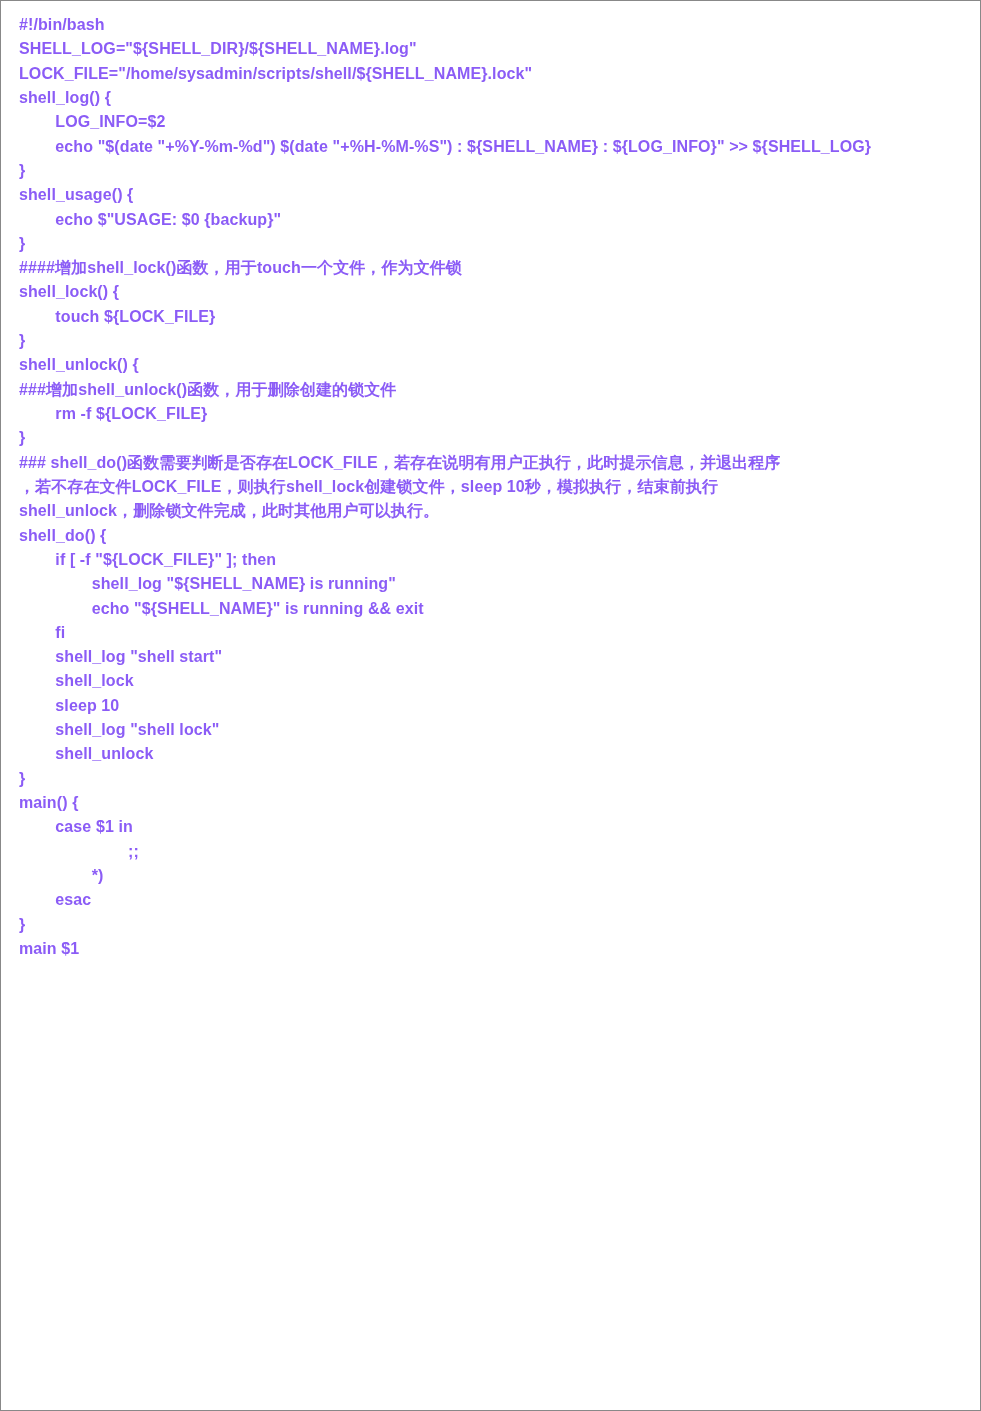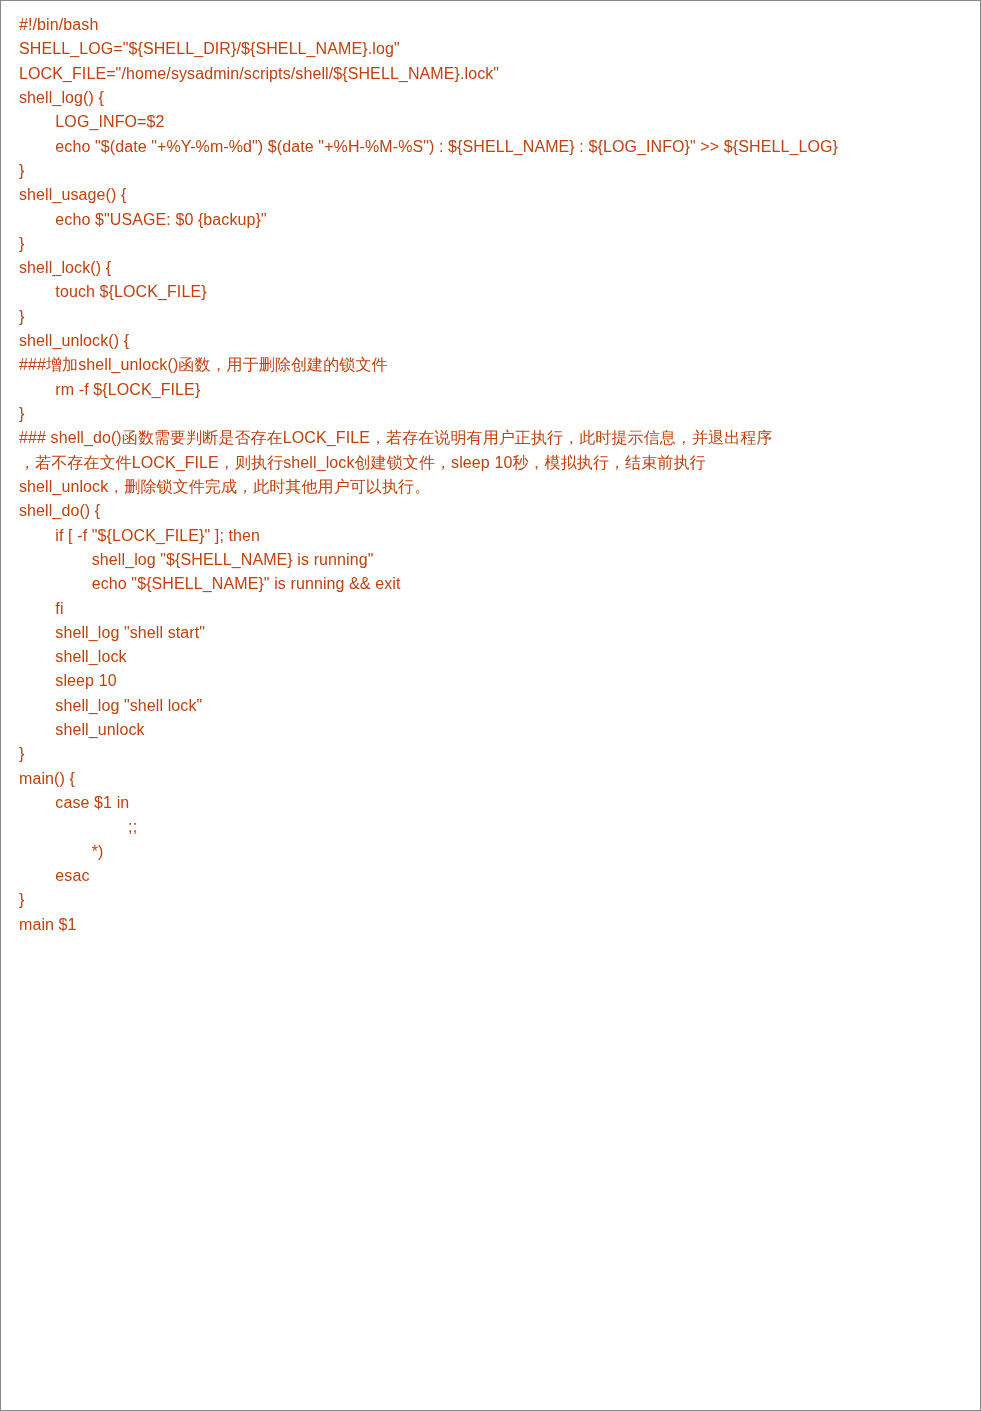--- a/index.html
+++ b/index.html
@@ -12,41 +12,42 @@
     width: 981px;
     height: 1411px;
     box-sizing: border-box;
     border: 1px solid #888;
     padding: 12px 18px;
     background: #ffffff;
   }
   .code-line {
     font-family: "Segoe UI", "Microsoft YaHei", Arial, sans-serif;
     font-size: 16px;
-    font-weight: 400;
-    color: #c2410c;
+    font-weight: 700;
+    color: #8b5cf6;
     line-height: 1.52;
     white-space: pre;
     letter-spacing: 0.1px;
   }
 </style>
 </head>
 <body>
 
 <div class="page">
   <div class="code-line">#!/bin/bash</div>
   <div class="code-line">SHELL_LOG="${SHELL_DIR}/${SHELL_NAME}.log"</div>
   <div class="code-line">LOCK_FILE="/home/sysadmin/scripts/shell/${SHELL_NAME}.lock"</div>
   <div class="code-line">shell_log() {</div>
   <div class="code-line">        LOG_INFO=$2</div>
   <div class="code-line">        echo "$(date "+%Y-%m-%d") $(date "+%H-%M-%S") : ${SHELL_NAME} : ${LOG_INFO}" &gt;&gt; ${SHELL_LOG}</div>
   <div class="code-line">}</div>
   <div class="code-line">shell_usage() {</div>
   <div class="code-line">        echo $"USAGE: $0 {backup}"</div>
   <div class="code-line">}</div>
+  <div class="code-line">####增加shell_lock()函数，用于touch一个文件，作为文件锁</div>
   <div class="code-line">shell_lock() {</div>
   <div class="code-line">        touch ${LOCK_FILE}</div>
   <div class="code-line">}</div>
   <div class="code-line">shell_unlock() {</div>
   <div class="code-line">###增加shell_unlock()函数，用于删除创建的锁文件</div>
   <div class="code-line">        rm -f ${LOCK_FILE}</div>
   <div class="code-line">}</div>
   <div class="code-line">### shell_do()函数需要判断是否存在LOCK_FILE，若存在说明有用户正执行，此时提示信息，并退出程序</div>
   <div class="code-line">，若不存在文件LOCK_FILE，则执行shell_lock创建锁文件，sleep 10秒，模拟执行，结束前执行</div>
   <div class="code-line">shell_unlock，删除锁文件完成，此时其他用户可以执行。</div>

